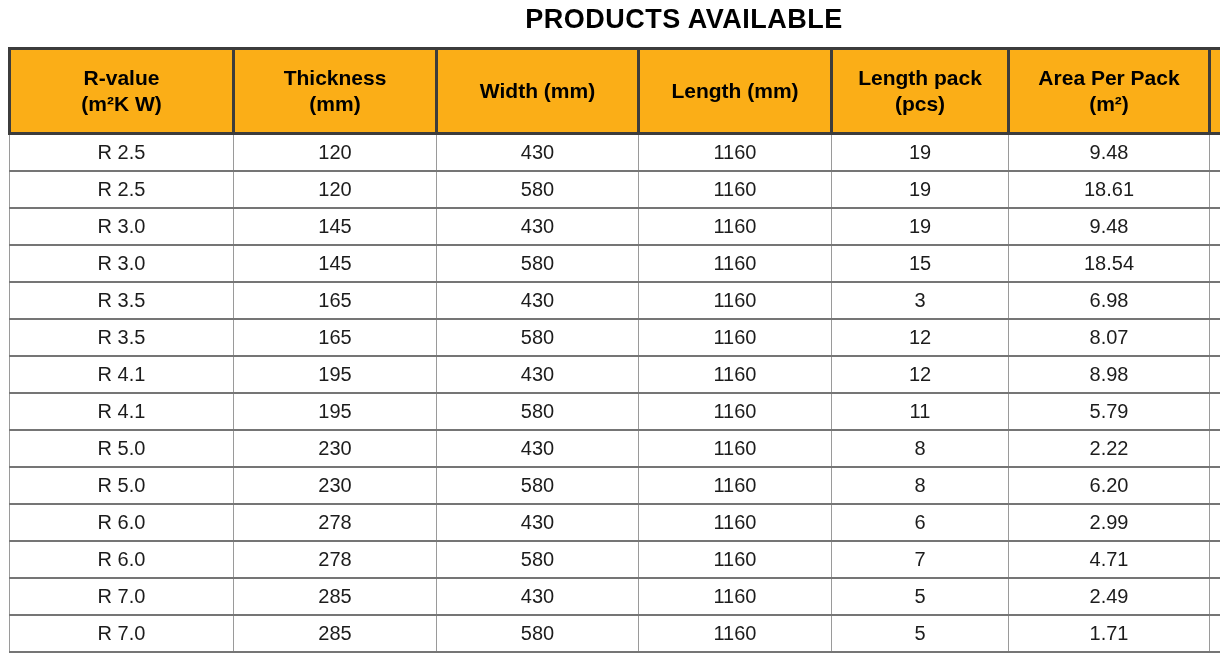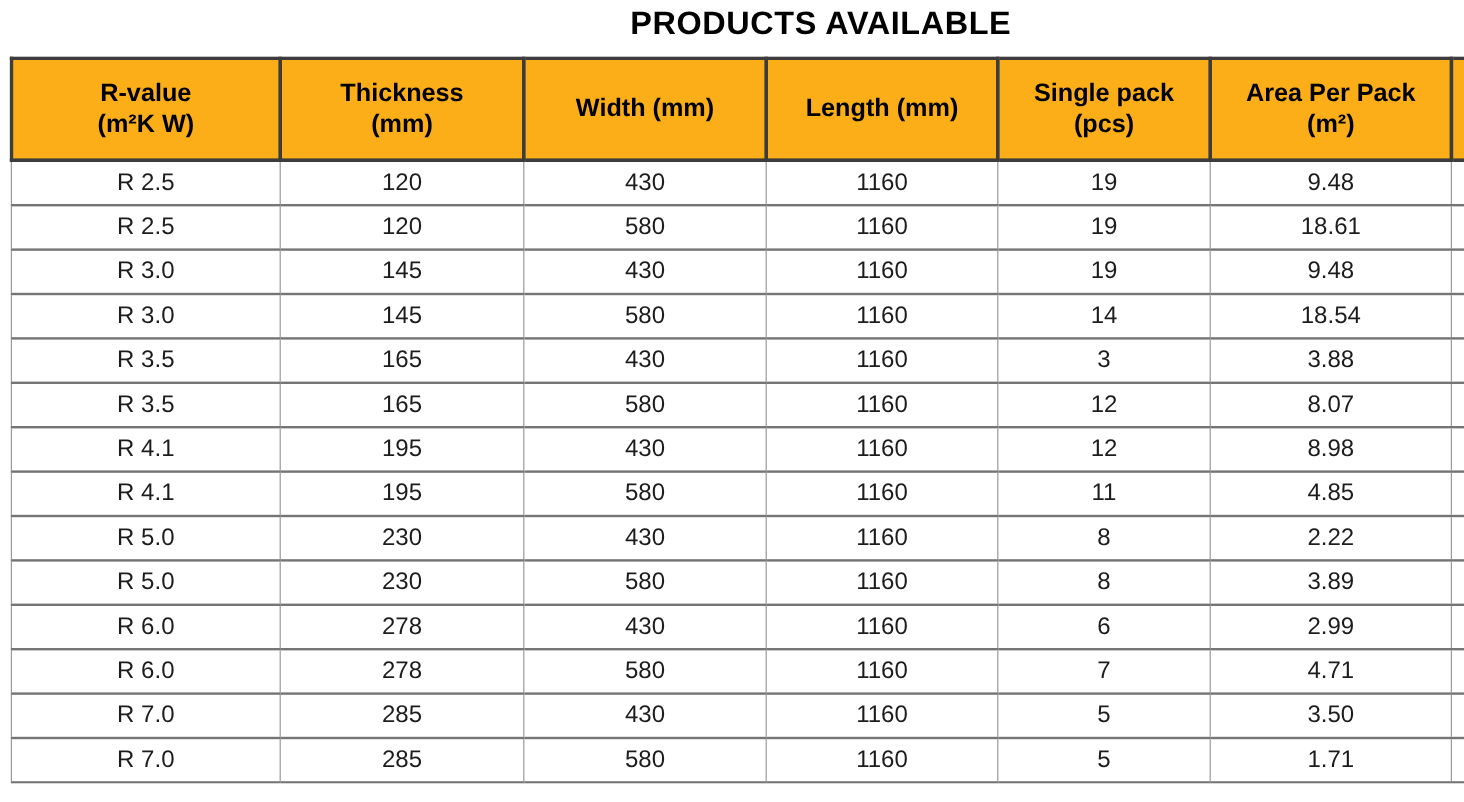--- a/index.html
+++ b/index.html
@@ -90,21 +90,21 @@
             <div>Thickness</div>
             <div>(mm)</div>
           </th>
           <th>
             <div>Width (mm)</div>
           </th>
           <th>
             <div>Length (mm)</div>
           </th>
           <th>
-            <div>Single pack</div>
+            <div>Length pack</div>
             <div>(pcs)</div>
           </th>
           <th>
             <div>Area Per Pack</div>
             <div>(m²)</div>
           </th>
           <th></th>
         </tr>
     </thead>
     <tbody>
@@ -133,31 +133,31 @@
           <td>1160</td>
           <td>19</td>
           <td>9.48</td>
           <td></td>
         </tr>
         <tr>
           <td>R 3.0</td>
           <td>145</td>
           <td>580</td>
           <td>1160</td>
-          <td>14</td>
+          <td>15</td>
           <td>18.54</td>
           <td></td>
         </tr>
         <tr>
           <td>R 3.5</td>
           <td>165</td>
           <td>430</td>
           <td>1160</td>
           <td>3</td>
-          <td>3.88</td>
+          <td>6.98</td>
           <td></td>
         </tr>
         <tr>
           <td>R 3.5</td>
           <td>165</td>
           <td>580</td>
           <td>1160</td>
           <td>12</td>
           <td>8.07</td>
           <td></td>
@@ -170,39 +170,39 @@
           <td>12</td>
           <td>8.98</td>
           <td></td>
         </tr>
         <tr>
           <td>R 4.1</td>
           <td>195</td>
           <td>580</td>
           <td>1160</td>
           <td>11</td>
-          <td>4.85</td>
+          <td>5.79</td>
           <td></td>
         </tr>
         <tr>
           <td>R 5.0</td>
           <td>230</td>
           <td>430</td>
           <td>1160</td>
           <td>8</td>
           <td>2.22</td>
           <td></td>
         </tr>
         <tr>
           <td>R 5.0</td>
           <td>230</td>
           <td>580</td>
           <td>1160</td>
           <td>8</td>
-          <td>3.89</td>
+          <td>6.20</td>
           <td></td>
         </tr>
         <tr>
           <td>R 6.0</td>
           <td>278</td>
           <td>430</td>
           <td>1160</td>
           <td>6</td>
           <td>2.99</td>
           <td></td>
@@ -215,21 +215,21 @@
           <td>7</td>
           <td>4.71</td>
           <td></td>
         </tr>
         <tr>
           <td>R 7.0</td>
           <td>285</td>
           <td>430</td>
           <td>1160</td>
           <td>5</td>
-          <td>3.50</td>
+          <td>2.49</td>
           <td></td>
         </tr>
         <tr>
           <td>R 7.0</td>
           <td>285</td>
           <td>580</td>
           <td>1160</td>
           <td>5</td>
           <td>1.71</td>
           <td></td>

